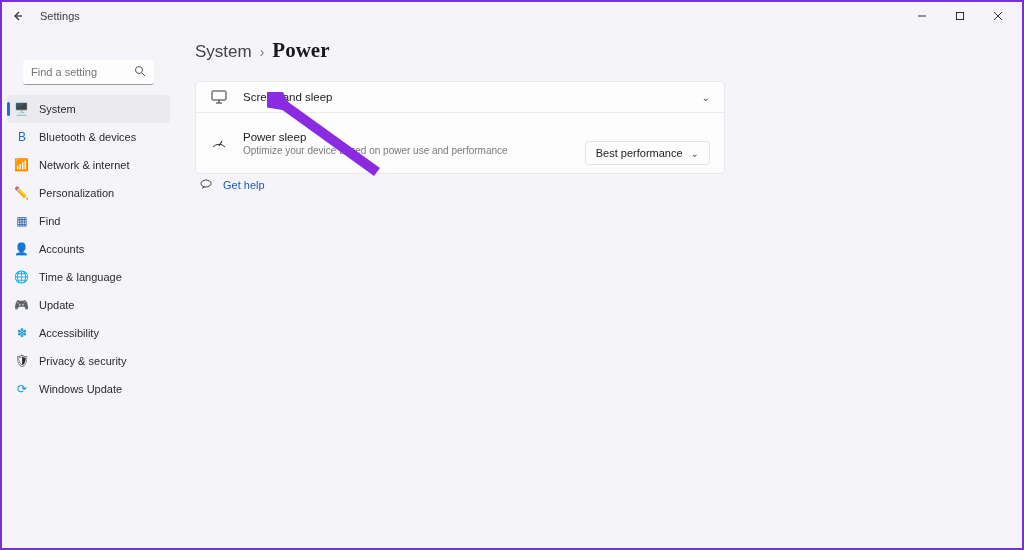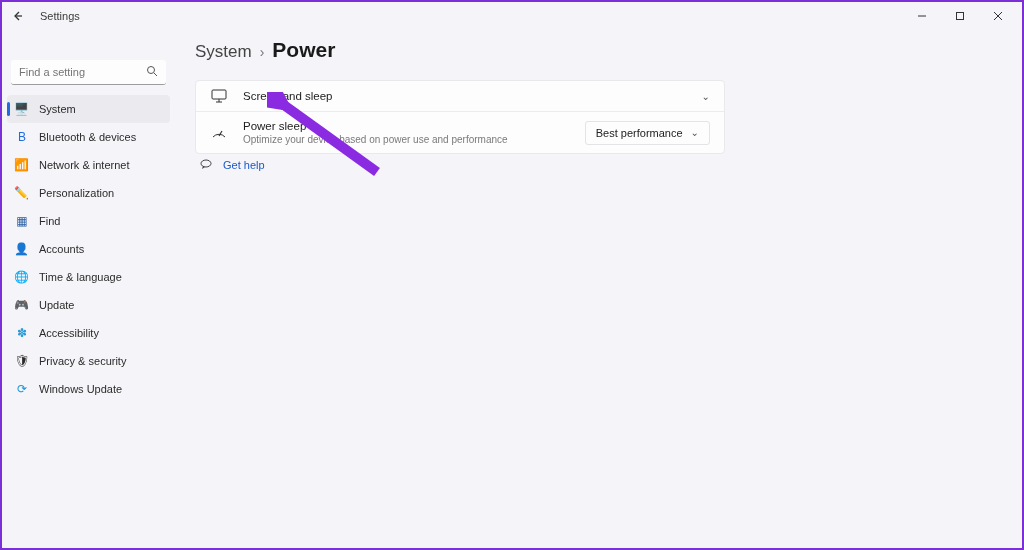--- a/index.html
+++ b/index.html
@@ -5,42 +5,42 @@
   html,body{margin:0;padding:0;font-family:"Segoe UI",Arial,sans-serif;background:#f3f3f6;color:#1a1a1a;font-size:12px;}
   .window{width:1020px;height:546px;border:2px solid #7b2fd6;background:#f5f5f9;position:relative;overflow:hidden;}
   .titlebar{height:28px;display:flex;align-items:center;justify-content:space-between;padding:0 6px;}
   .title-left{display:flex;align-items:center;gap:12px;}
   .back-btn{width:20px;height:20px;display:flex;align-items:center;justify-content:center;cursor:pointer;}
   .app-title{font-size:11px;color:#3b3b3b;}
   .title-ctrls{display:flex;gap:2px;}
   .title-ctrls .ctrl{width:36px;height:24px;display:flex;align-items:center;justify-content:center;font-size:11px;color:#333;cursor:pointer;}
   .body{display:flex;height:calc(100% - 28px);}
   .sidebar{width:163px;padding:0 5px;}
-  .search{position:relative;margin:30px 4px 10px;}
+  .search{position:relative;margin:30px 16px 10px;}
   .search input{width:100%;box-sizing:border-box;background:#fdfdfe;border:none;border-bottom:1px solid #9c9c9c;border-radius:3px;padding:6px 26px 6px 8px;font-size:11px;color:#555;outline:none;}
   .search .mag{position:absolute;right:8px;top:5px;color:#555;font-size:11px;}
   .nav{list-style:none;padding:0;margin:0;}
   .nav li{display:flex;align-items:center;gap:10px;height:28px;padding:0 8px;border-radius:4px;cursor:pointer;font-size:11px;color:#2b2b2b;position:relative;}
   .nav li.active{background:#eaeaef;}
   .nav li.active::before{content:"";position:absolute;left:0;top:7px;width:3px;height:14px;background:#1f6cde;border-radius:2px;}
   .ico{width:14px;height:14px;display:inline-flex;align-items:center;justify-content:center;font-size:12px;}
   .content{flex:1;padding:0 20px;overflow:auto;}
   .crumbs{display:flex;align-items:baseline;gap:8px;margin:8px 0 18px;}
   .crumbs .parent{font-size:17px;color:#444;}
   .crumbs .sep{color:#777;font-size:14px;}
-  .crumbs .current{font-size:21px;font-weight:600;}
+  .crumbs .current{font-size:21px;font-weight:600;font-family:Liberation Serif, serif;}
   .card{width:528px;background:#fdfdfe;border:1px solid #e8e8ed;border-radius:4px;margin-bottom:4px;}
   .row{display:flex;align-items:center;padding:8px 14px;gap:15px;cursor:pointer;}
   .row + .row{border-top:1px solid #ececef;}
   .row-ico{width:18px;color:#333;display:flex;align-items:center;justify-content:center;}
   .row-txt{flex:1;}
   .row-title{font-size:11.5px;color:#222;}
   .row-sub{font-size:10px;color:#7a7a7a;margin-top:2px;}
   .chev{color:#555;font-size:10px;}
-  .dropdown{display:flex;align-items:center;gap:8px;border:1px solid #e3e3e8;background:#fdfdfe;border-radius:3px;padding:5px 10px;font-size:11px;color:#222;cursor:pointer;}
+  .dropdown{display:flex;align-items:center;gap:8px;border:1px solid #e3e3e8;background:#fdfdfe;border-radius:3px;padding:5px 10px;font-size:11px;color:#222;cursor:pointer;margin-top:20px;}
   .help{display:flex;align-items:center;gap:10px;margin:4px 4px;font-size:11px;}
   .help .link{color:#1a58c9;cursor:pointer;}
   .help .ico{color:#444;font-size:12px;}
   .arrow{position:absolute;left:265px;top:90px;pointer-events:none;}
 </style>
 </head>
 <body>
 
 <div class="window">
   <div class="titlebar">

